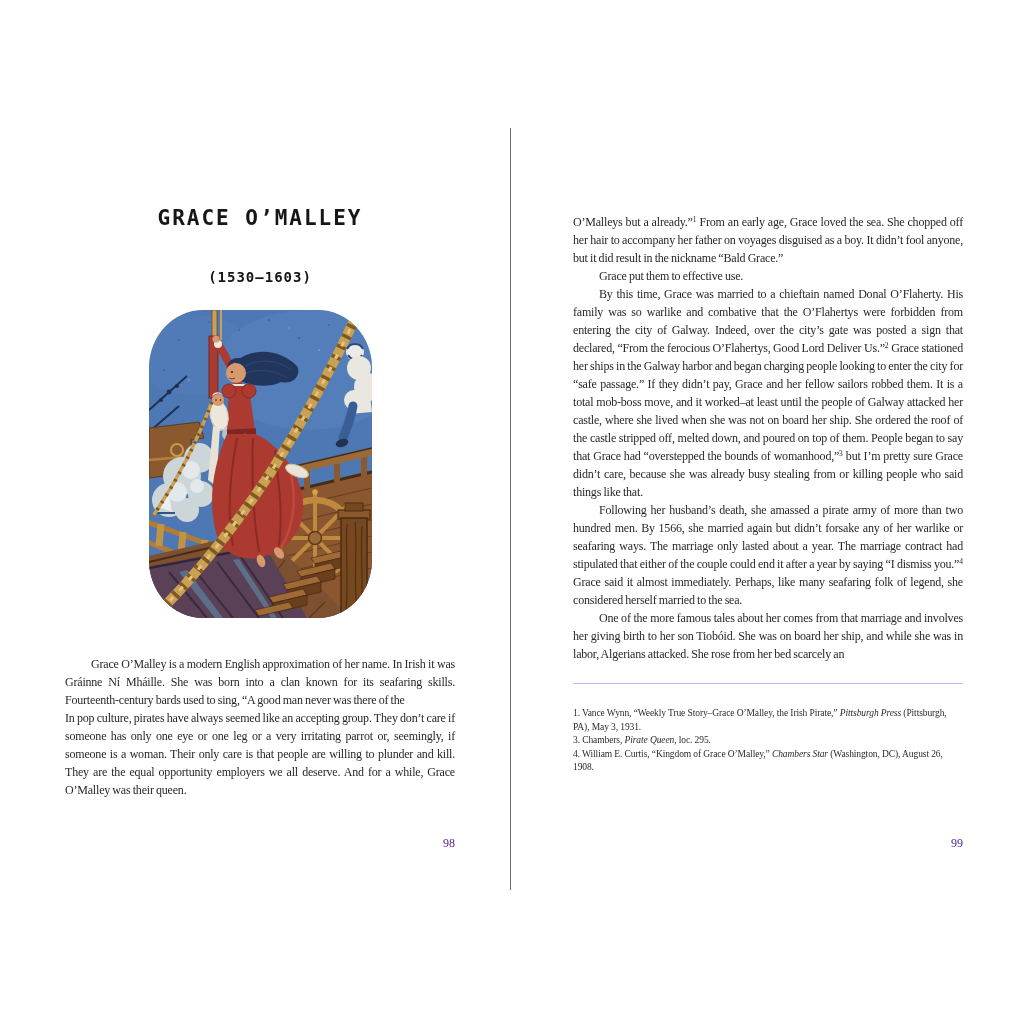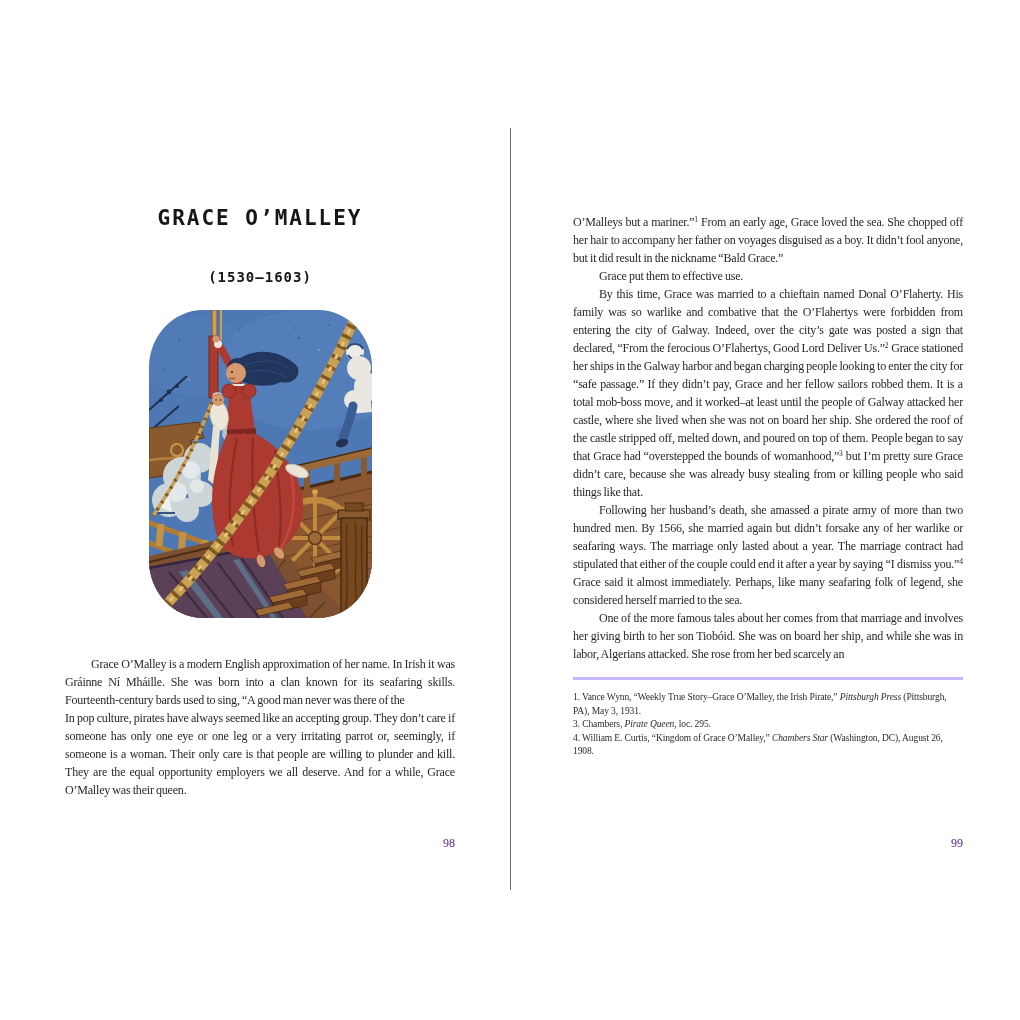--- a/index.html
+++ b/index.html
@@ -22,21 +22,21 @@
 
   .body-text{font-size:12px;line-height:18px;text-align:justify;
     letter-spacing:-0.2px;word-spacing:-0.5px;color:#282828;}
   .lp-body{position:absolute;top:655px;left:0;width:390px;}
   .rp-body{margin:213px 0 0 0;width:390px;}
   .para{margin:0;}
   .indent{text-indent:26px;}
   .body-text sup{font-size:7.5px;line-height:0;vertical-align:4px;letter-spacing:0;}
   .it{font-style:italic;}
 
-  .footnotes{margin-top:14px;width:390px;border-top:3px solid #c4b5fd;padding-top:11px;
+  .footnotes{margin-top:20px;width:390px;border-top:1px solid #c4b5fd;padding-top:23px;
     font-size:9.5px;line-height:13.5px;text-align:left;letter-spacing:-0.1px;color:#2b2b2b;}
   .footnotes .para{margin:0;}
 
   .page-number{position:absolute;top:836px;left:0;width:100%;text-align:right;
     font-size:12px;color:#4c1d95;}
 </style>
 </head>
 <body>
 
 <div class="canvas">
@@ -301,21 +301,21 @@
     <div class="body-text lp-body">
         <p class="para indent"><span>Grace O’Malley is a modern English approximation of her name. In Irish it was Gráinne Ní Mháille. She was born into a clan known for its seafaring skills. Fourteenth-century bards used to sing, “A good man never was there of the</span></p>
         <p class="para"><span>In pop culture, pirates have always seemed like an accepting group. They don’t care if someone has only one eye or one leg or a very irritating parrot or, seemingly, if someone is a woman. Their only care is that people are willing to plunder and kill. They are the equal opportunity employers we all deserve. And for a while, Grace O’Malley was their queen.</span></p>
       </div>
 
     <div class="page-number">98</div>
   </div>
 
   <div class="page page-right">
     <div class="body-text rp-body">
-        <p class="para"><span>O’Malleys but a mariner.”</span><sup>1</sup><span> From an early age, Grace loved the sea. She chopped off her hair to accompany her father on voyages disguised as a boy. It didn’t fool anyone, but it did result in the nickname “Bald Grace.”</span></p>
+        <p class="para"><span>O’Malleys but a already.”</span><sup>1</sup><span> From an early age, Grace loved the sea. She chopped off her hair to accompany her father on voyages disguised as a boy. It didn’t fool anyone, but it did result in the nickname “Bald Grace.”</span></p>
         <p class="para indent"><span>Grace put them to effective use.</span></p>
         <p class="para indent"><span>By this time, Grace was married to a chieftain named Donal O’Flaherty. His family was so warlike and combative that the O’Flahertys were forbidden from entering the city of Galway. Indeed, over the city’s gate was posted a sign that declared, “From the ferocious O’Flahertys, Good Lord Deliver Us.”</span><sup>2</sup><span> Grace stationed her ships in the Galway harbor and began charging people looking to enter the city for “safe passage.” If they didn’t pay, Grace and her fellow sailors robbed them. It is a total mob-boss move, and it worked–at least until the people of Galway attacked her castle, where she lived when she was not on board her ship. She ordered the roof of the castle stripped off, melted down, and poured on top of them. People began to say that Grace had “overstepped the bounds of womanhood,”</span><sup>3</sup><span> but I’m pretty sure Grace didn’t care, because she was already busy stealing from or killing people who said things like that.</span></p>
         <p class="para indent"><span>Following her husband’s death, she amassed a pirate army of more than two hundred men. By 1566, she married again but didn’t forsake any of her warlike or seafaring ways. The marriage only lasted about a year. The marriage contract had stipulated that either of the couple could end it after a year by saying “I dismiss you.”</span><sup>4</sup><span> Grace said it almost immediately. Perhaps, like many seafaring folk of legend, she considered herself married to the sea.</span></p>
         <p class="para indent"><span>One of the more famous tales about her comes from that marriage and involves her giving birth to her son Tiobóid. She was on board her ship, and while she was in labor, Algerians attacked. She rose from her bed scarcely an</span></p>
       </div>
 
     <div class="footnotes">
         <p class="para"><span>1. Vance Wynn, “Weekly True Story–Grace O’Malley, the Irish Pirate,” </span><span class="it">Pittsburgh Press</span><span> (Pittsburgh, PA), May 3, 1931.</span></p>
         <p class="para"><span>3. Chambers, </span><span class="it">Pirate Queen</span><span>, loc. 295.</span></p>
         <p class="para"><span>4. William E. Curtis, “Kingdom of Grace O’Malley,” </span><span class="it">Chambers Star</span><span> (Washington, DC), August 26, 1908.</span></p>

